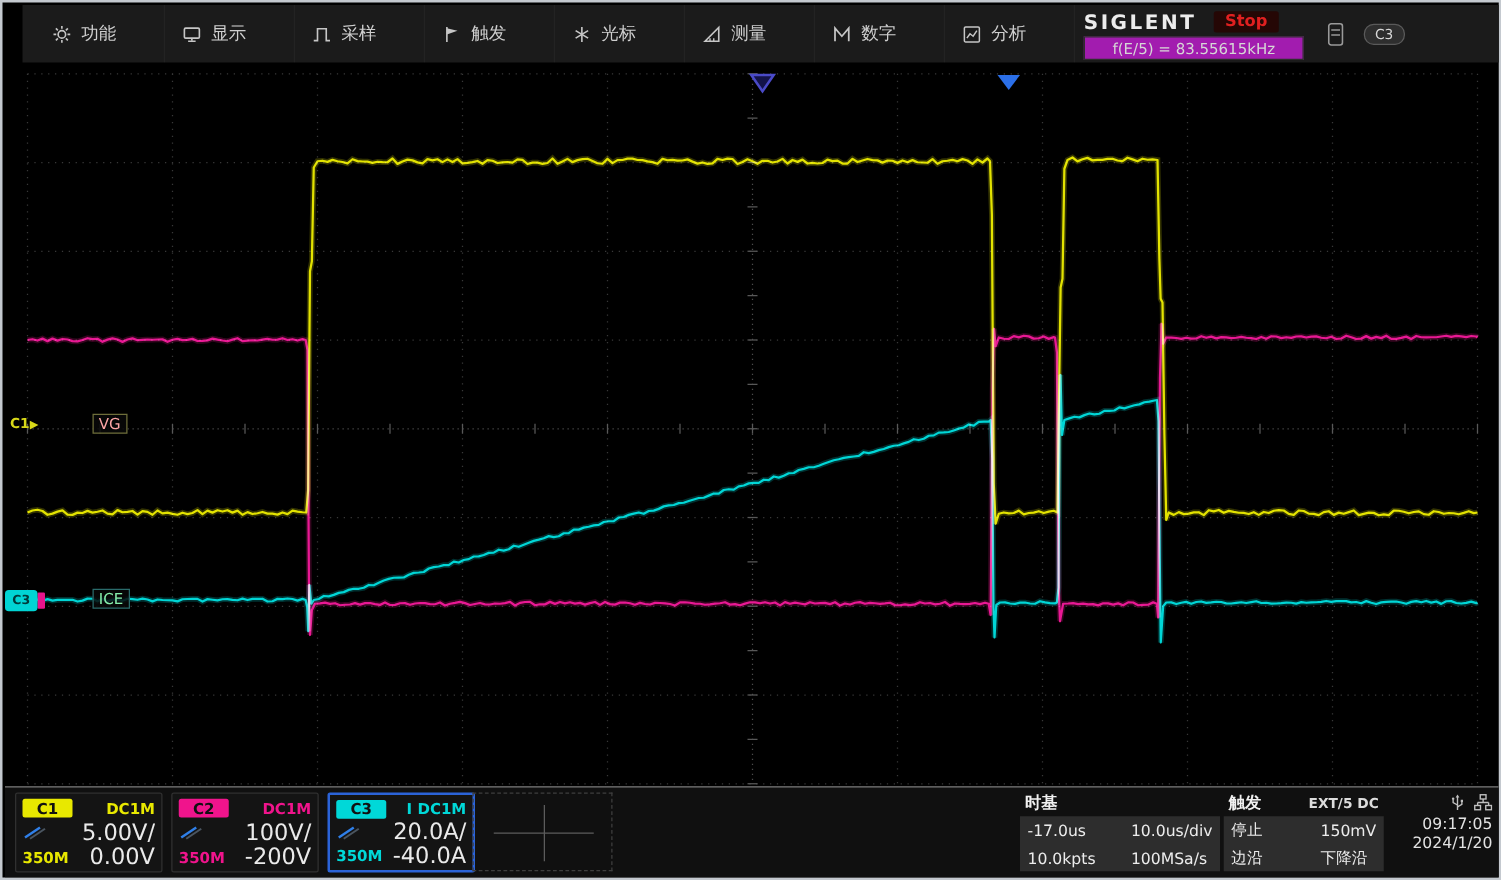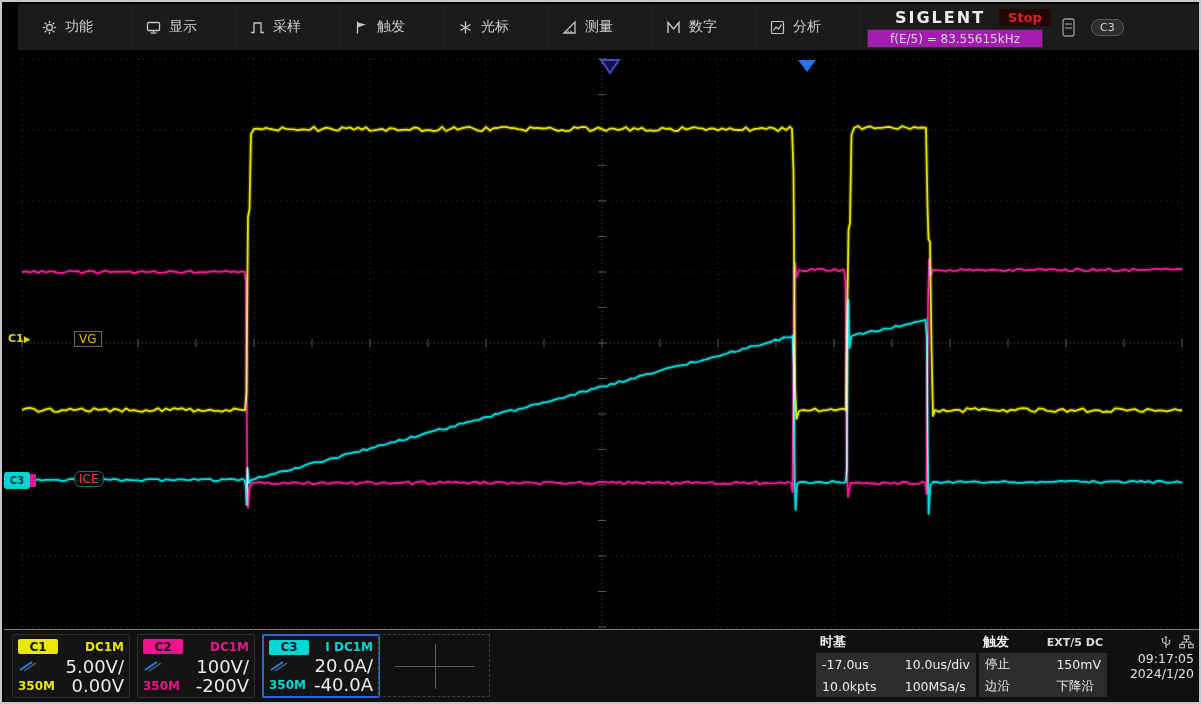--- a/index.html
+++ b/index.html
@@ -15,21 +15,21 @@
     position:absolute;left:16px;top:2px;width:1195px;height:46px;
     background:#1b1b1b;display:flex;align-items:center;padding-left:10px;
   }
   .menu-item{
     width:104px;height:100%;display:flex;align-items:center;gap:8px;
     padding-left:14px;color:#cfcfcf;font-size:14px;cursor:pointer;
     border-right:1px solid rgba(255,255,255,0.04);
   }
   .menu-item svg{flex:0 0 auto;}
   .brand-box{position:absolute;left:843px;top:0;width:182px;height:46px;}
-  .brand-row{display:flex;align-items:center;height:24px;padding-top:3px;margin-left:28px;}
+  .brand-row{display:flex;align-items:center;height:24px;padding-top:3px;}
   .brand-logo{color:#ececec;font-weight:bold;font-size:16px;letter-spacing:2px;padding-left:6px;}
   .run-state{margin-left:14px;background:#250705;color:#e02020;font-weight:bold;font-size:13px;
     padding:1px 9px;border-radius:2px;}
   .freq-box{margin-top:1px;margin-left:6px;width:176px;height:19px;background:#a21caf;
     border:1px solid #2e2e2e;color:#d6d6d6;font-size:12px;display:flex;align-items:center;justify-content:center;}
   .hdr-right{position:absolute;left:1044px;top:0;width:150px;height:46px;display:flex;align-items:center;gap:16px;}
   .ch-badge{border:1px solid #5a5a5a;background:#2e2e2e;color:#d8d8d8;font-size:11px;
     border-radius:8px;padding:1px 8px;}
   
   .wave-label-box{
@@ -232,25 +232,25 @@
         <line x1="3" y1="6" x2="10" y2="6" stroke="#9a9a9a" stroke-width="1.2"></line>
         <line x1="3" y1="10" x2="10" y2="10" stroke="#9a9a9a" stroke-width="1.2"></line>
       </svg>
       <span class="ch-badge">C3</span>
     </div>
   </div>
 
   <div class="c1-marker" style="left:6px;top:330px;">
     <span>C1</span><span class="tri">▶</span>
   </div>
-  <div class="wave-label-box" style="left:72px;top:329px;color:#eab308;border-color:#6e6e3a;">VG</div>
+  <div class="wave-label-box" style="left:72px;top:329px;color:#fca5a5;border-color:#6e6e3a;">VG</div>
 
   <div class="c2-sliver" style="left:28px;top:472px;"></div>
   <div class="c3-tag" style="left:2px;top:470px;">C3</div>
-  <div class="wave-label-box" style="left:72px;top:469px;color:#ef4444;border-color:#2a6b6b;border-radius:6px;">ICE</div>
+  <div class="wave-label-box" style="left:72px;top:469px;color:#86efac;border-color:#2a6b6b;">ICE</div>
 
   <div class="bottombar">
 
     <div class="chbox" style="left:8px;">
       <div class="chrow">
         <span class="chip" style="background:#e8e800;">C1</span>
         <span class="coupling" style="color:#e8e800;">DC1M</span>
       </div>
       <div class="chrow">
         <svg width="20" height="12" viewBox="0 0 20 12">

